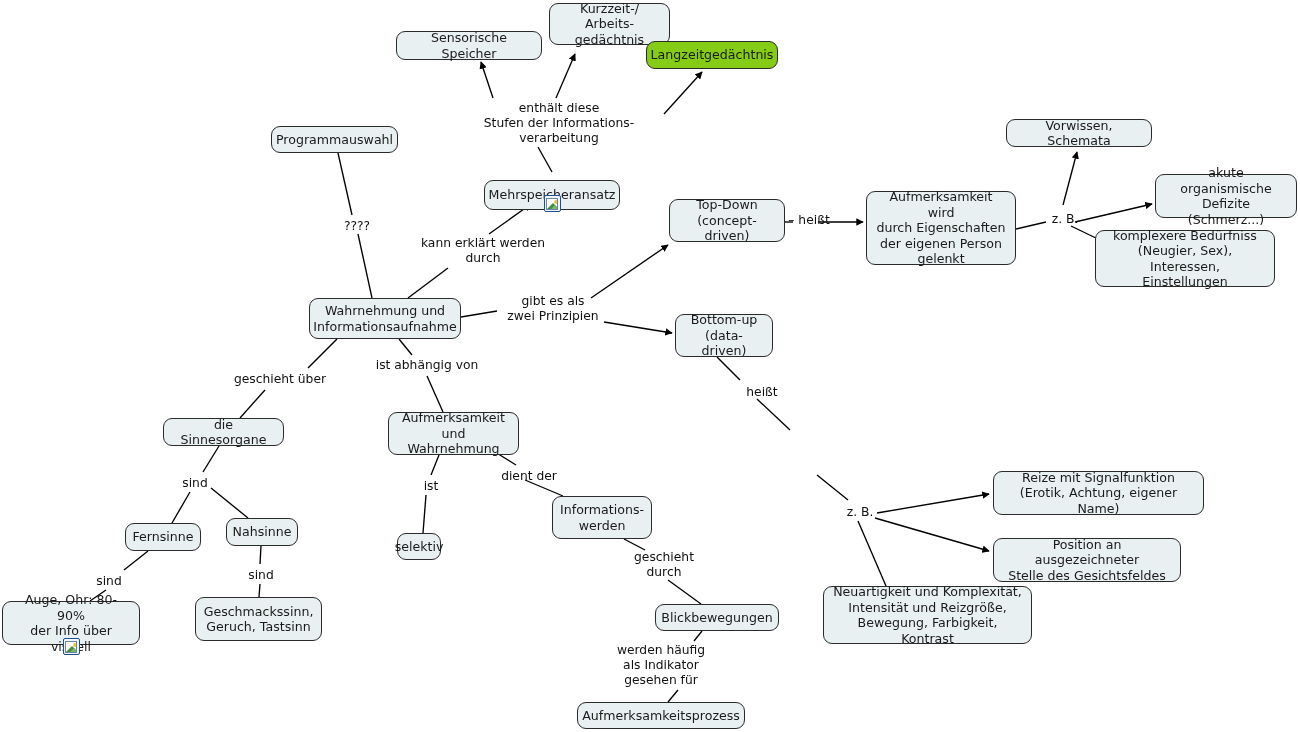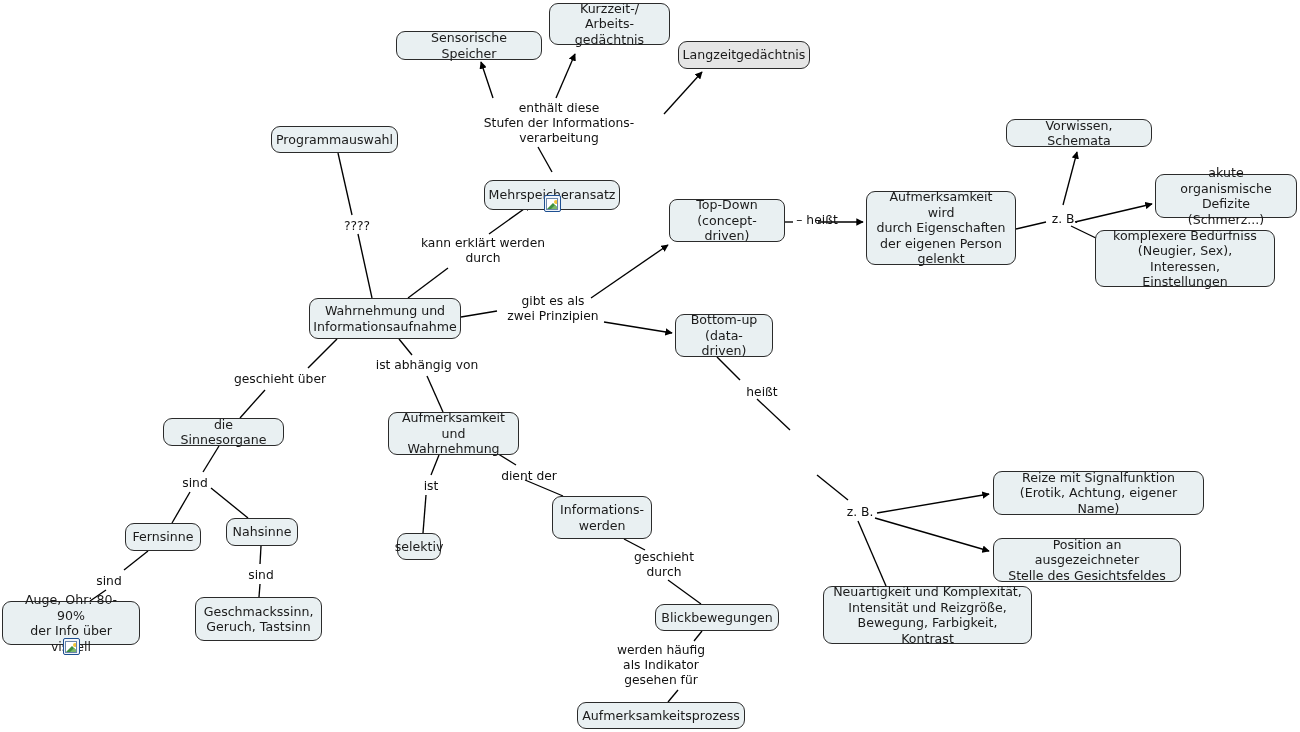--- a/index.html
+++ b/index.html
@@ -166,34 +166,34 @@
       <line x1="668" y1="580" x2="701" y2="604"></line>
 
       <line x1="702" y1="631" x2="694" y2="641"></line>
       <line x1="678" y1="690" x2="668" y2="702"></line>
     </g>
   </svg>
 
   <div class="node" style="left: 396px; top: 31px; width: 146px; height: 29px; background: rgb(233, 240, 242); border-color: rgb(43, 43, 43);"><span>Sensorische Speicher</span></div>
   <div class="node" style="left: 549px; top: 3px; width: 121px; height: 42px; background: rgb(233, 240, 242); border-color: rgb(43, 43, 43);"><span>Kurzzeit-/ Arbeits-
 gedächtnis</span></div>
-  <div class="node" style="left: 678px; top: 41px; width: 132px; height: 28px; background: #e5e5e5; border-color: rgb(43, 43, 43);"><span>Langzeitgedächtnis</span></div>
+  <div class="node" style="left: 646px; top: 41px; width: 132px; height: 28px; background: #84cc16; border-color: rgb(43, 43, 43);"><span>Langzeitgedächtnis</span></div>
   <div class="node" style="left: 271px; top: 126px; width: 127px; height: 27px; background: rgb(233, 240, 242); border-color: rgb(43, 43, 43);"><span>Programmauswahl</span></div>
   <div class="node" style="left: 484px; top: 172px; width: 136px; height: 30px; background: rgb(233, 240, 242); border-color: rgb(43, 43, 43); margin-top: 8px;"><span>Mehrspeicheransatz</span></div>
   <div class="node" style="left: 1006px; top: 119px; width: 146px; height: 28px; background: rgb(233, 240, 242); border-color: rgb(43, 43, 43);"><span>Vorwissen, Schemata</span></div>
   <div class="node" style="left: 1155px; top: 174px; width: 142px; height: 44px; background: rgb(233, 240, 242); border-color: rgb(43, 43, 43);"><span>akute organismische
 Defizite (Schmerz...)</span></div>
   <div class="node" style="left: 1095px; top: 230px; width: 180px; height: 57px; background: rgb(233, 240, 242); border-color: rgb(43, 43, 43); align-items: center;"><span>komplexere Bedürfniss
 (Neugier, Sex), Interessen,
 Einstellungen</span></div>
   <div class="node" style="left: 866px; top: 191px; width: 150px; height: 74px; background: rgb(233, 240, 242); border-color: rgb(43, 43, 43);"><span>Aufmerksamkeit wird
 durch Eigenschaften
 der eigenen Person
 gelenkt</span></div>
-  <div class="node" style="left: 669px; top: 199px; width: 116px; height: 43px; background: rgb(233, 240, 242); border-color: rgb(43, 43, 43); border-radius: 8px;"><span>Top-Down
+  <div class="node" style="left: 669px; top: 199px; width: 116px; height: 43px; background: rgb(233, 240, 242); border-color: rgb(43, 43, 43);"><span>Top-Down
 (concept-driven)</span></div>
   <div class="node" style="left: 675px; top: 314px; width: 98px; height: 43px; background: rgb(233, 240, 242); border-color: rgb(43, 43, 43);"><span>Bottom-up
 (data-driven)</span></div>
   <div class="node" style="left: 309px; top: 298px; width: 152px; height: 41px; background: rgb(233, 240, 242); border-color: rgb(43, 43, 43);"><span>Wahrnehmung und
 Informationsaufnahme</span></div>
   <div class="node" style="left: 163px; top: 418px; width: 121px; height: 28px; background: rgb(233, 240, 242); border-color: rgb(43, 43, 43);"><span>die Sinnesorgane</span></div>
   <div class="node" style="left: 388px; top: 412px; width: 131px; height: 43px; background: rgb(233, 240, 242); border-color: rgb(43, 43, 43);"><span>Aufmerksamkeit
 und Wahrnehmung</span></div>
   <div class="node" style="left: 125px; top: 523px; width: 76px; height: 28px; background: rgb(233, 240, 242); border-color: rgb(43, 43, 43);"><span>Fernsinne</span></div>
   <div class="node" style="left: 226px; top: 518px; width: 72px; height: 28px; background: rgb(233, 240, 242); border-color: rgb(43, 43, 43);"><span>Nahsinne</span></div>
@@ -215,21 +215,21 @@
 Bewegung, Farbigkeit, Kontrast</span></div>
 
   <div class="link-label" style="left: 466px; top: 101px; width: 186px;">enthält diese
 Stufen der Informations-
 verarbeitung</div>
   <div class="link-label" style="left: 399px; top: 236px; width: 168px;">kann erklärt werden
 durch</div>
   <div class="link-label" style="left: 333px; top: 219px; width: 48px;">????</div>
   <div class="link-label" style="left: 494px; top: 294px; width: 118px;">gibt es als
 zwei Prinzipien</div>
-  <div class="link-label" style="left: 787px; top: 213px; width: 44px; margin-left: 8px;">– heißt</div>
+  <div class="link-label" style="left: 787px; top: 213px; width: 44px;">– heißt</div>
   <div class="link-label" style="left: 1048px; top: 212px; width: 34px;">z. B.</div>
   <div class="link-label" style="left: 744px; top: 385px; width: 36px;">heißt</div>
   <div class="link-label" style="left: 230px; top: 372px; width: 100px;">geschieht über</div>
   <div class="link-label" style="left: 372px; top: 358px; width: 110px;">ist abhängig von</div>
   <div class="link-label" style="left: 179px; top: 476px; width: 32px;">sind</div>
   <div class="link-label" style="left: 93px; top: 574px; width: 32px;">sind</div>
   <div class="link-label" style="left: 245px; top: 568px; width: 32px;">sind</div>
   <div class="link-label" style="left: 420px; top: 479px; width: 22px;">ist</div>
   <div class="link-label" style="left: 498px; top: 469px; width: 62px;">dient der</div>
   <div class="link-label" style="left: 629px; top: 550px; width: 70px;">geschieht

